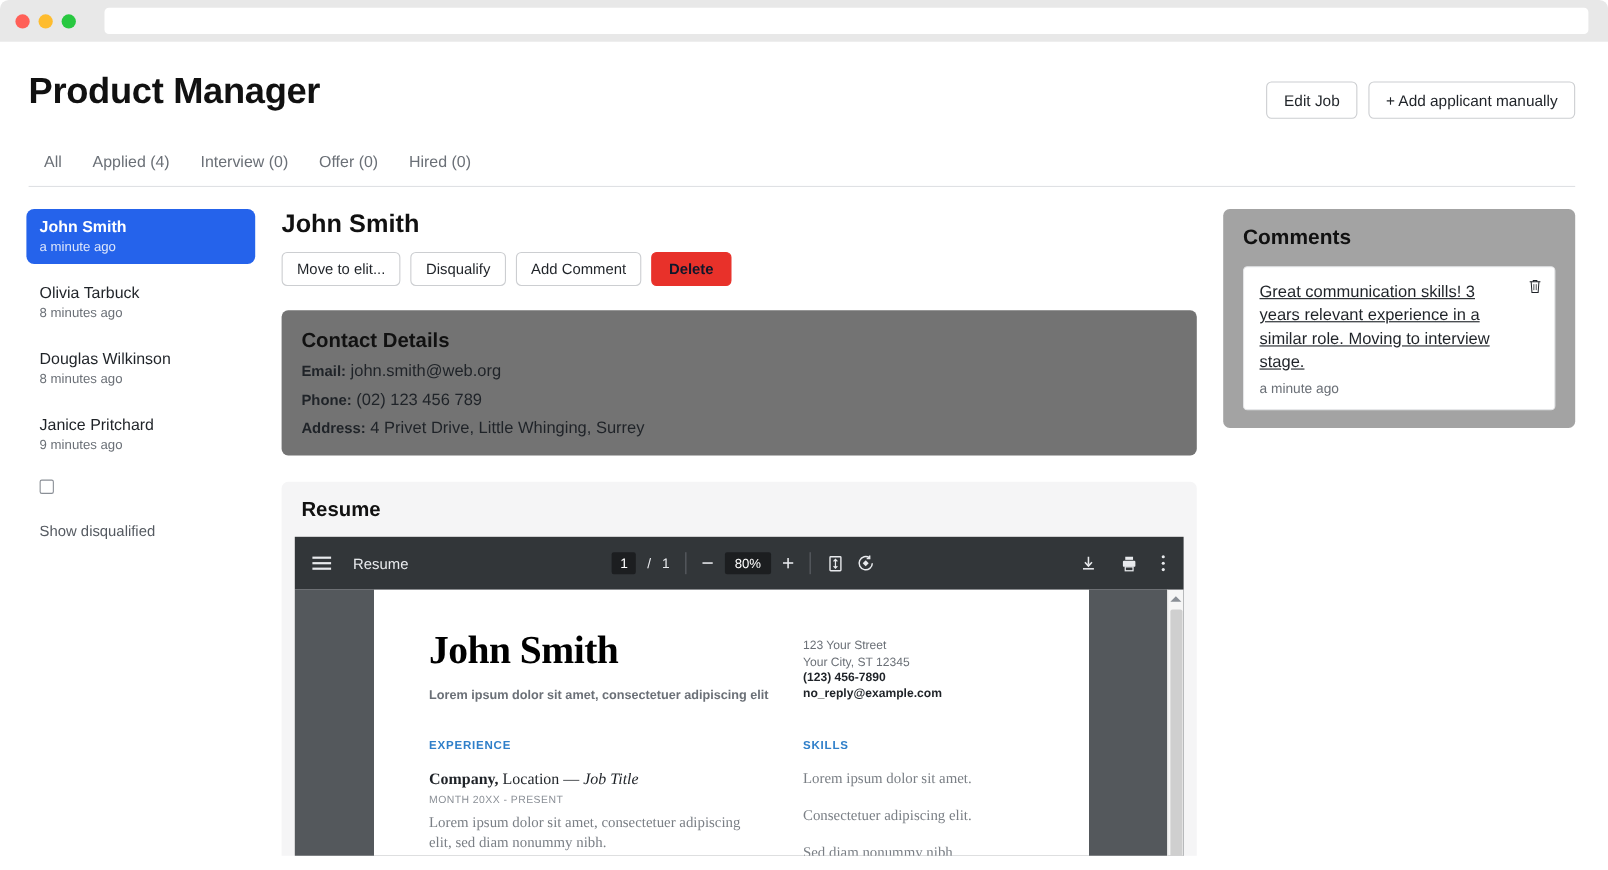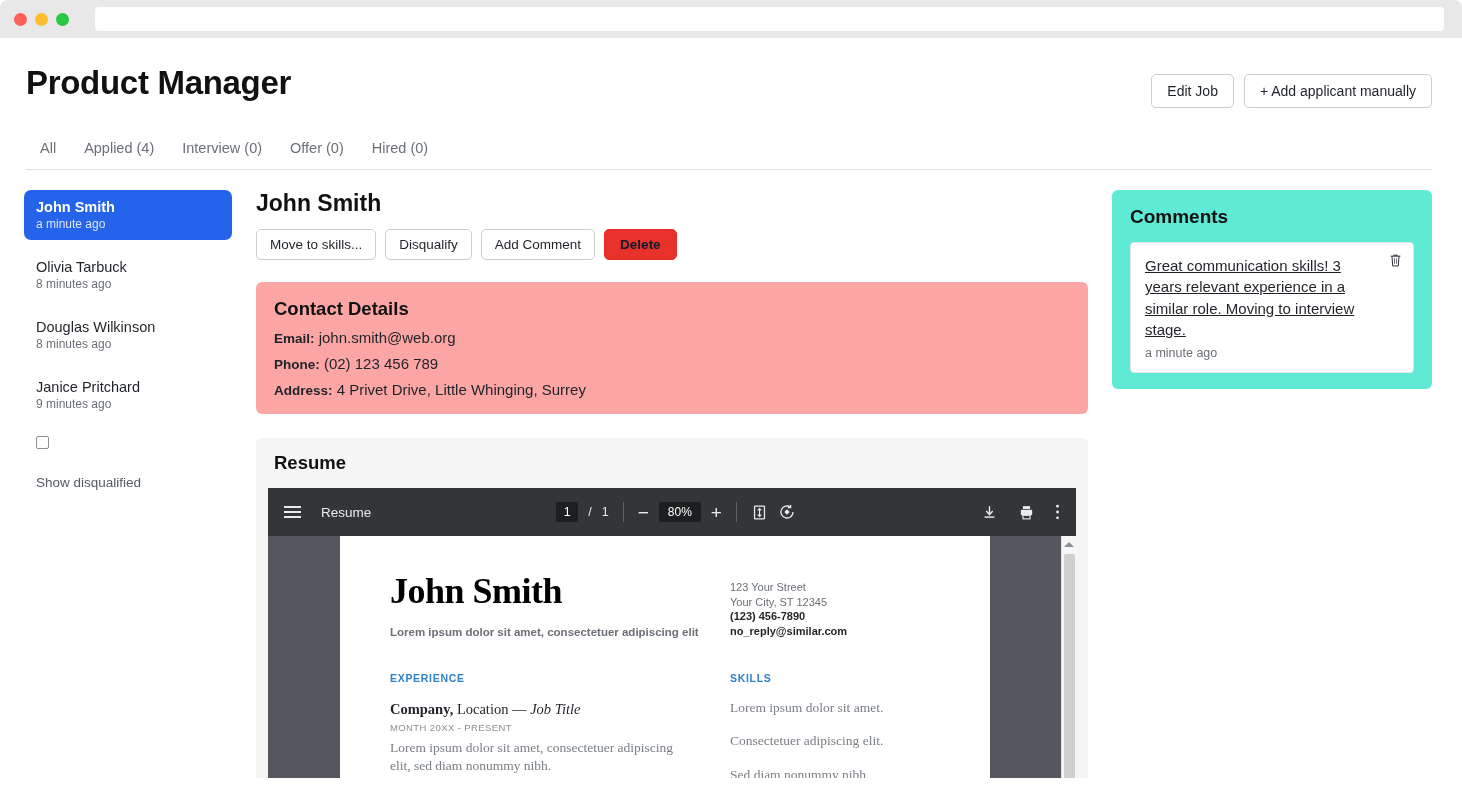--- a/index.html
+++ b/index.html
@@ -89,21 +89,21 @@
     background: #fff; border: 1px solid #ccced1; border-radius: 5px;
     padding: 7px 13px; font-size: 13.5px; color: #1f2328;
     font-family: "Liberation Sans", sans-serif; cursor: pointer; white-space: nowrap;
   }
   .btn-danger {
     background: #e8312a; border: 1px solid #e8312a; color: #0f172a; font-weight: 700;
     border-radius: 5px; padding: 7px 15px; font-size: 13.5px;
     font-family: "Liberation Sans", sans-serif; cursor: pointer;
   }
 
-  .panel { background: #fca5a5; border-radius: 6px; margin-top: 22px; padding: 16px 18px; }
+  .panel { background: #737373; border-radius: 6px; margin-top: 22px; padding: 16px 18px; }
   .panel-title { font-size: 18.5px; font-weight: 700; color: #111; }
   .kv { font-size: 15px; color: #1f2328; margin-top: 9px; }
   .kv b { font-weight: 700; font-size: 13.5px; }
 
   .resume-panel { background: #f5f5f6; border-radius: 6px; margin-top: 24px; padding: 14px 12px 0 12px; }
   .resume-panel .panel-title { padding-left: 6px; }
 
   
   .pdf { margin-top: 14px; }
   .pdf-toolbar {
@@ -166,21 +166,21 @@
   .pdf-scroll .up-arrow {
     width: 0; height: 0; border-left: 5px solid transparent; border-right: 5px solid transparent;
     border-bottom: 5px solid #8a8f96; margin: 6px auto 0 auto;
   }
   .pdf-scroll .thumb {
     position: absolute; top: 18px; left: 2px; width: 11px; height: 228px;
     background: #cfcfcf; border-radius: 2px;
   }
 
   
-  .comments { width: 320px; flex: 0 0 320px; background: #5eead4; border-radius: 6px; padding: 16px 18px; align-self: flex-start; }
+  .comments { width: 320px; flex: 0 0 320px; background: #a3a3a3; border-radius: 6px; padding: 16px 18px; align-self: flex-start; }
   .comments-title { font-size: 19px; font-weight: 700; color: #111; }
   .comment {
     background: #fff; border: 1px solid #e4e5e7; border-radius: 4px;
     padding: 12px 14px; margin-top: 14px; position: relative;
   }
   .comment-text { font-size: 15px; color: #1f2328; line-height: 1.42; padding-right: 22px; text-decoration: underline; }
   .comment-time { font-size: 12.5px; color: #6b7077; margin-top: 6px; }
   .trash { position: absolute; top: 10px; right: 11px; cursor: pointer; }
 </style>
 </head>
@@ -235,21 +235,21 @@
       <label class="show-disq">
         <span class="box"></span>
         <span class="lbl">Show disqualified</span>
       </label>
     </div>
 
     <div class="main">
       <div class="cand-name">John Smith</div>
 
       <div class="cand-actions">
-        <button class="btn-sm">Move to skills...</button>
+        <button class="btn-sm">Move to elit...</button>
         <button class="btn-sm">Disqualify</button>
         <button class="btn-sm">Add Comment</button>
         <button class="btn-danger">Delete</button>
       </div>
 
       <div class="panel">
         <div class="panel-title">Contact Details</div>
         <div class="kv">
           <b>Email:</b>
           <span>john.smith@web.org</span>
@@ -328,21 +328,21 @@
             <div class="pdf-page">
               <div class="r-top">
                 <div class="r-left">
                   <div class="r-name">John Smith</div>
                   <div class="r-tag">Lorem ipsum dolor sit amet, consectetuer adipiscing elit</div>
                 </div>
                 <div class="r-contact">
                   <div>123 Your Street</div>
                   <div>Your City, ST 12345</div>
                   <div><b>(123) 456-7890</b></div>
-                  <div><b>no_reply@similar.com</b></div>
+                  <div><b>no_reply@example.com</b></div>
                 </div>
               </div>
 
               <div class="r-cols">
                 <div class="r-col-l">
                   <div class="r-sec">EXPERIENCE</div>
                   <div class="r-job">
                     <b>Company,</b><span> Location — </span><i>Job Title</i>
                   </div>
                   <div class="r-date">MONTH 20XX - PRESENT</div>

